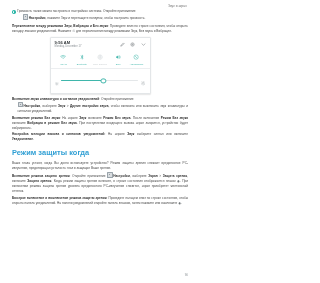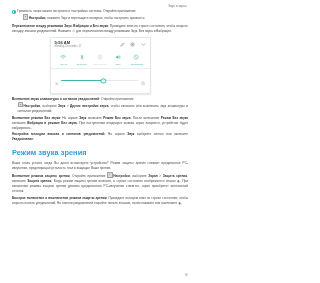--- a/index.html
+++ b/index.html
@@ -351,21 +351,21 @@
   <p class="para indent"><span class="inline-ico"></span><b>Настройки</b><span>, выберите</span> <b>Звук</b> <span>&gt;</span> <b>Другие настройки звука</b><span>, чтобы включить или выключить звук клавиатуры и сигналов уведомлений.</span></p>
 
   <div class="spacer-xs"></div>
 
   <p class="para"><b>Включение режима Без звука</b><span>: На экране</span> <b>Звук</b> <span>включите</span> <b>Режим Без звука</b><span>. После включения</span> <b>Режим Без звука</b> <span>включите</span> <b>Вибрация в режиме Без звука</b><span>. При поступлении входящего вызова экран загорится, устройство будет вибрировать.</span></p>
 
   <div class="spacer-xs"></div>
 
   <p class="para"><b>Настройка мелодии вызова и сигналов уведомлений</b><span>: На экране</span> <b>Звук</b> <span>выберите сигнал или включите</span> <b>Уведомление</b><span>.</span></p>
 
-  <h2 class="section-head">Режим звука зрения</h2>
+  <h2 class="section-head">Режим защиты когда</h2>
 
   <p class="para"><span>Ваши глаза устают, когда Вы долго используете устройство? Режим защиты зрения снижает вредоносное PC-излучение, предотвращая усталость глаз и защищая Ваше зрение.</span></p>
 
   <div class="spacer-xs"></div>
 
   <p class="para"><b>Включение режима защиты зрения</b><span>: Откройте приложение</span> <span class="inline-ico"></span><b>Настройки</b><span>, выберите</span> <b>Экран</b> <span>&gt;</span> <b>Защита зрения</b><span>, включите</span> <b>Защита зрения</b><span>. Когда режим защиты зрения включен, в строке состояния отображается значок</span> <span class="inline-glyph">◉</span><span>. При включении режима защиты зрения уровень вредоносного PC-излучения снизится, экран приобретет желтоватый оттенок.</span></p>
 
   <div class="spacer-xs"></div>
 
   <p class="para"><b>Быстрое включение и выключение режима защиты зрения</b><span>: Проведите пальцем вниз по строке состояния, чтобы открыть панель уведомлений. На панели уведомлений откройте панель значков, затем нажмите или выключите</span> <span class="inline-glyph">◉</span><span>.</span></p>

